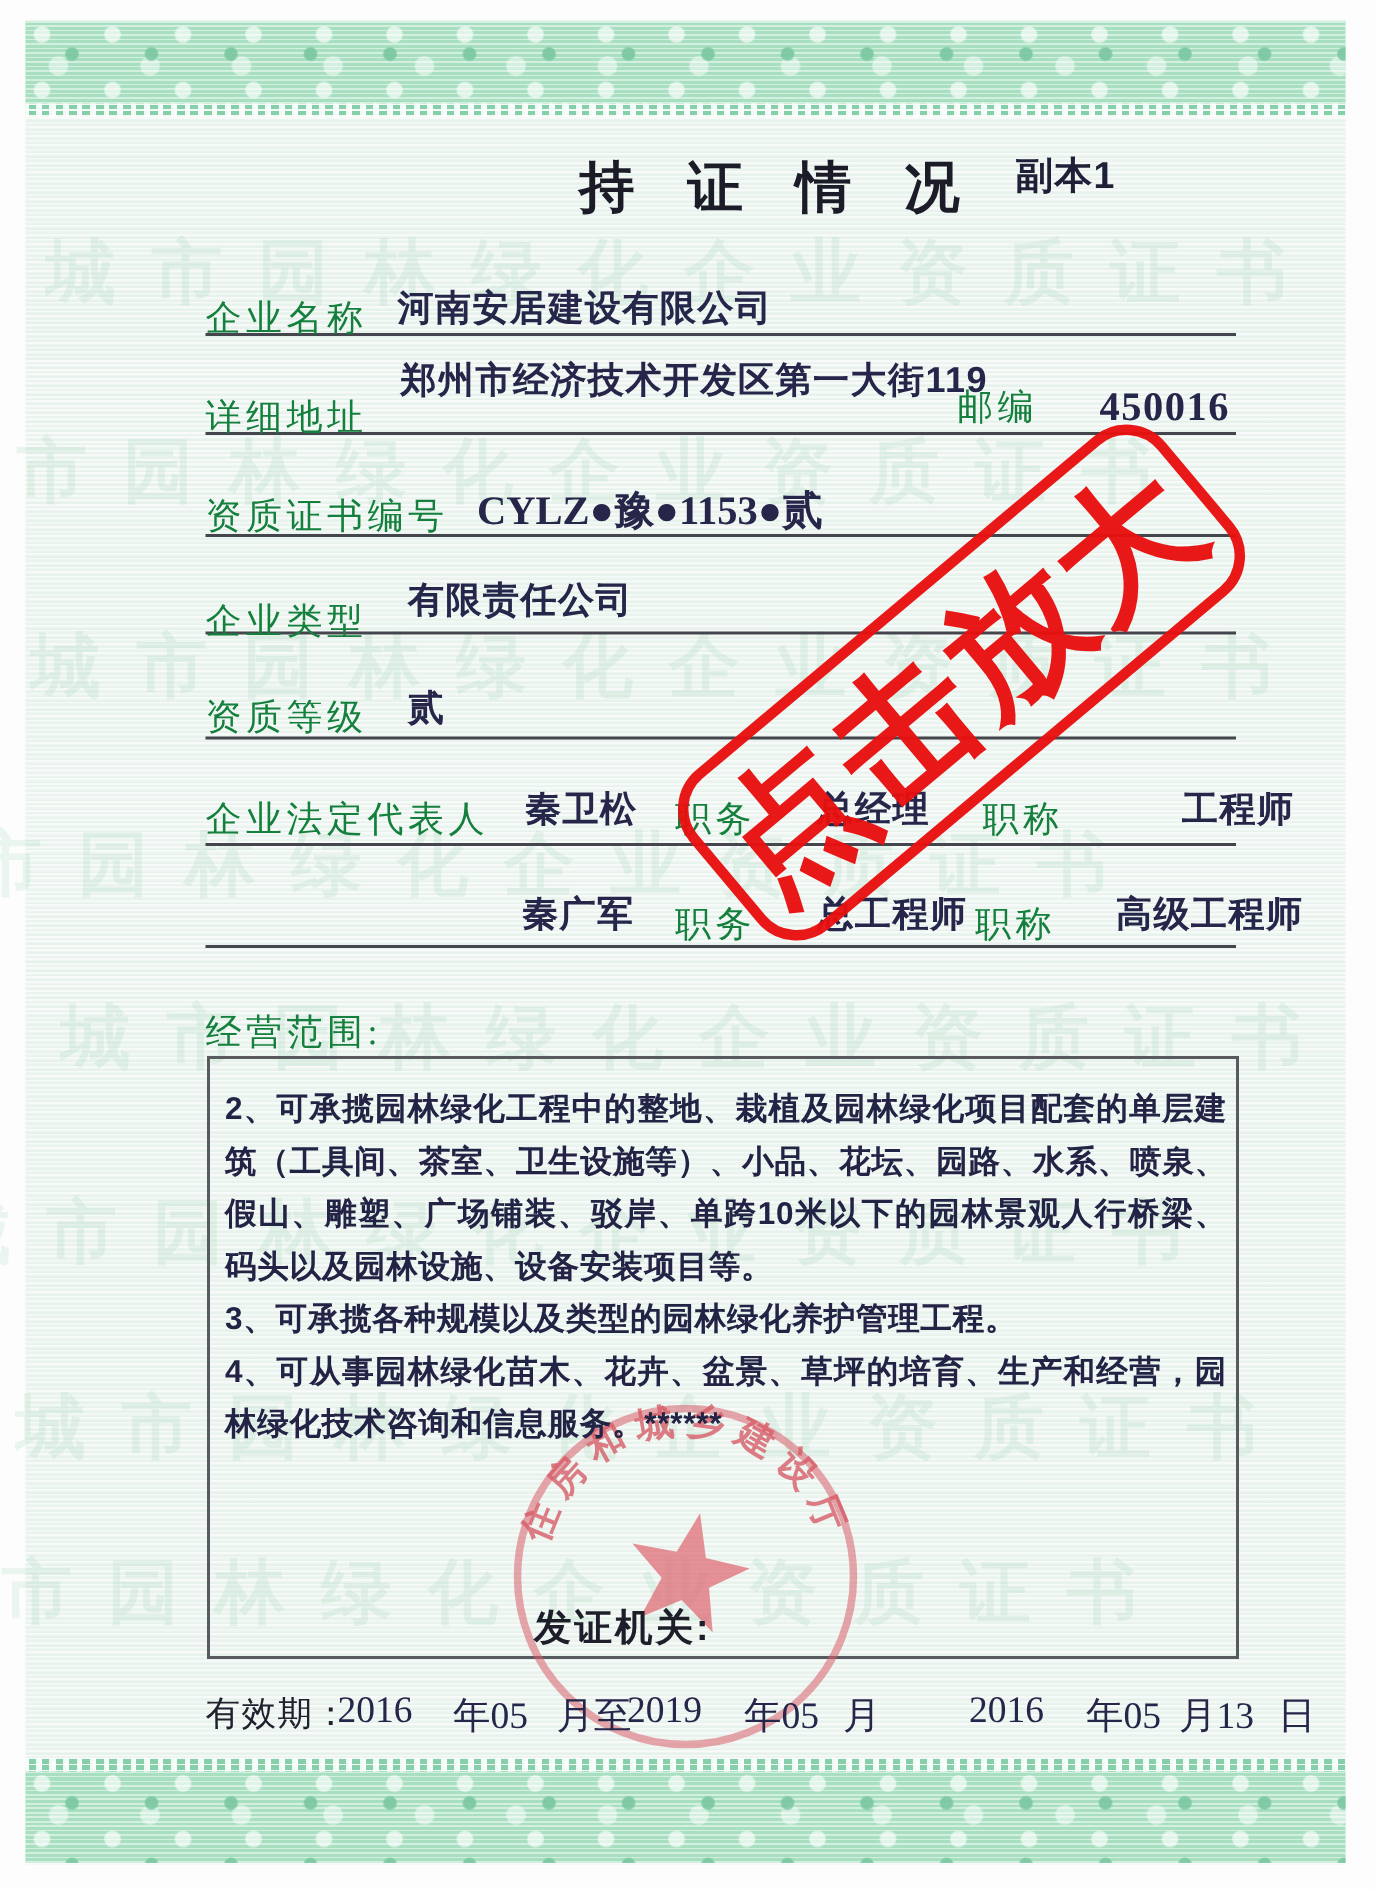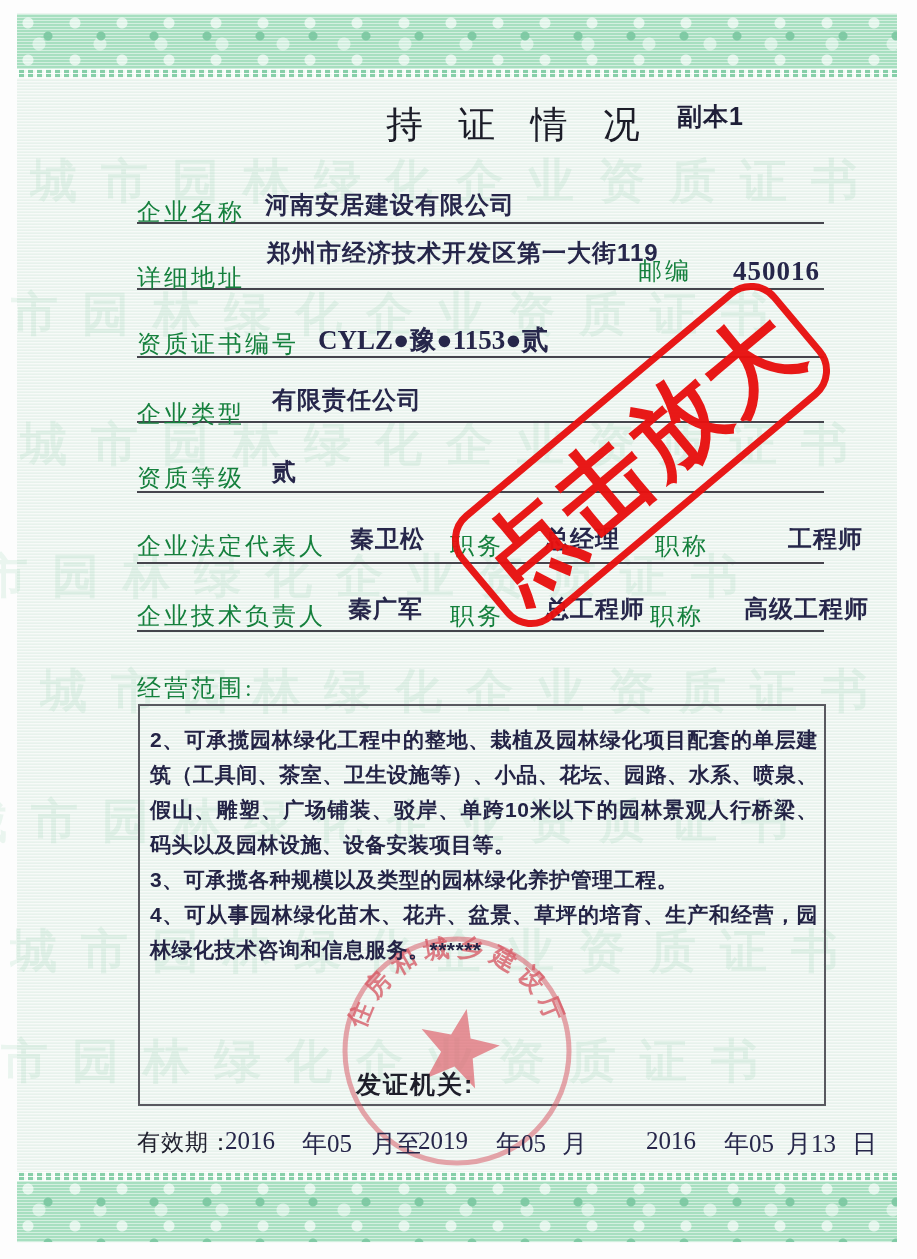--- a/index.html
+++ b/index.html
@@ -39,21 +39,21 @@
   
   .wm{
     position:absolute;left:0;width:917px;height:54px;overflow:hidden;
     font-family:"Liberation Serif",serif;font-weight:bold;font-size:47px;
     letter-spacing:24px;white-space:nowrap;color:rgba(120,197,154,.14);
     pointer-events:none;
   }
   
   .title{
     position:absolute;left:386px;top:100px;
-    font-family:"Liberation Serif",serif;font-weight:normal;font-size:37px;
+    font-family:"Liberation Serif",serif;font-weight:bold;font-size:37px;
     letter-spacing:13px;color:#1c1c28;white-space:nowrap;
   }
   .copy-label{
     position:absolute;left:677px;top:100px;
     font-weight:bold;font-size:25px;color:#1f1f38;letter-spacing:1px;
   }
   
   .lbl{
     position:absolute;font-family:"Liberation Serif",serif;font-size:24px;
     color:#15803d;letter-spacing:3px;white-space:nowrap;
@@ -150,21 +150,20 @@
   <div class="rule z3" style="top:491px"></div>
 
   <div class="lbl z6" style="left:137px;top:530px">企业法定代表人</div>
   <div class="val z6" style="left:318px;top:523px">秦卫松</div>
   <div class="lbl z6" style="left:450px;top:530px">职务</div>
   <div class="val z6" style="left:513px;top:523px">总经理</div>
   <div class="lbl z6" style="left:655px;top:530px">职称</div>
   <div class="val z6" style="left:756px;top:523px">工程师</div>
   <div class="rule z3" style="top:562px"></div>
 
-  <div class="lbl z6" style="left:137px;top:600px">企业技术负责人</div>
   <div class="val z6" style="left:316px;top:593px">秦广军</div>
   <div class="lbl z6" style="left:450px;top:600px">职务</div>
   <div class="val z6" style="left:513px;top:593px">总工程师</div>
   <div class="lbl z6" style="left:650px;top:600px">职称</div>
   <div class="val z6" style="left:712px;top:593px">高级工程师</div>
   <div class="rule z3" style="top:630px"></div>
 
   <div class="lbl z6" style="left:137px;top:672px">经营范围:</div>
   <div class="scope-box z3"></div>
   <div class="scope-text z6">

